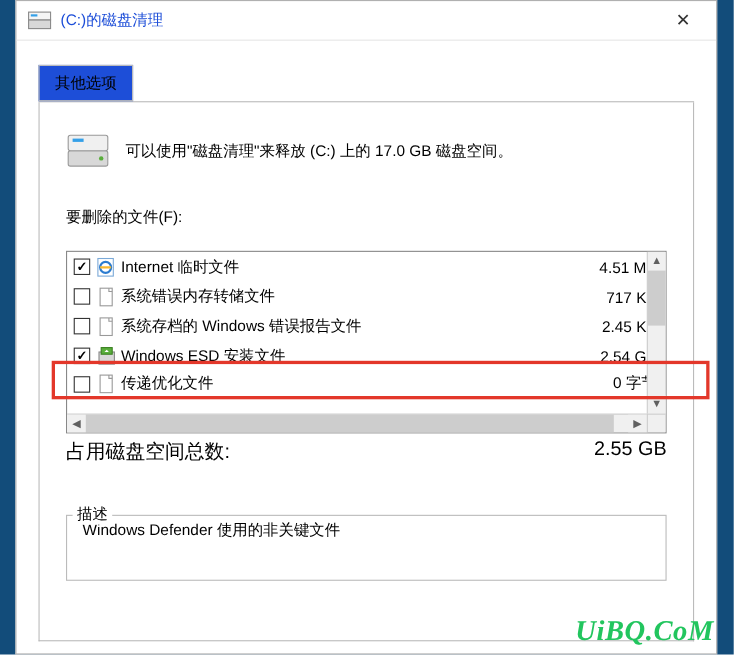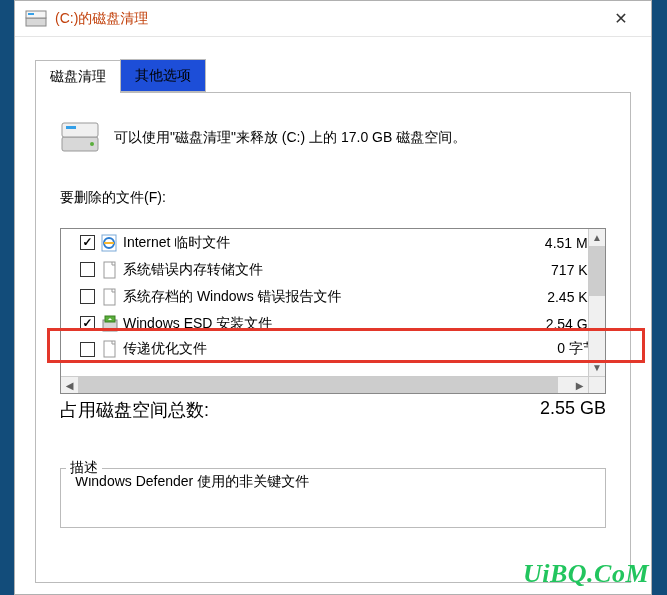--- a/index.html
+++ b/index.html
@@ -24,33 +24,33 @@
   flex-direction: column;
 }
 .titlebar {
   height: 36px;
   display: flex;
   align-items: center;
   padding: 0 10px;
   border-bottom: 1px solid #e5e5e5;
 }
 .title-icon { width: 22px; height: 18px; margin-right: 8px; }
-.title-text { flex: 1; font-size: 14px; color: #c2410c; }
+.title-text { flex: 1; font-size: 14px; color: #1d4ed8; }
 .close-btn { width: 40px; height: 28px; display:flex; align-items:center; justify-content:center; font-size: 16px; color:#333; }
 .body { padding: 22px 20px 0 20px; flex:1; }
 .tabs { display:flex; border-bottom:1px solid #bbb; }
 .tab { padding: 7px 14px 6px; border:1px solid #bbb; border-bottom:none; background:#fff; font-size:14px; position:relative; top:1px; margin-right:-1px;}
 .tab.inactive { background:#1d4ed8; border-bottom:1px solid #bbb; top:0;}
 .tab.active { background:#fff; z-index:2;}
 .tab-panel { border:1px solid #bbb; border-top:none; padding: 26px 24px 20px 24px; min-height: 490px;}
 .intro-row { display:flex; align-items:center; margin-bottom: 34px; }
 .drive-icon { width: 40px; height: 36px; margin-right: 14px; }
 .intro-text { font-size: 14px; color:#000; line-height: 1.5; }
 .section-label { font-size: 14px; margin-bottom: 21px; }
-.file-list-wrap { border:1px solid #888; height: 166px; display:flex; flex-direction:column; position:relative;padding-left:13px;}
+.file-list-wrap { border:1px solid #888; height: 166px; display:flex; flex-direction:column; position:relative;}
 .file-list { flex:1; overflow:hidden; }
 .file-row { display:flex; align-items:center; height:27px; padding: 0 6px; font-size: 14px;}
 .file-row.last { height:24px; }
 .chk { width:15px; height:15px; border:1px solid #333; margin-right:6px; display:inline-flex; align-items:center; justify-content:center; background:#fff;}
 .chk.checked::after { content:"✓"; font-size:12px; line-height:13px; color:#000; font-weight:bold;}
 .file-icon { width:18px; height:18px; margin-right:4px;}
 .file-name { flex:1; }
 .file-size { text-align:right; min-width:80px; padding-right:2px;}
 .vscroll { position:absolute; right:0; top:0; bottom:17px; width:17px; background:#f0f0f0; border-left:1px solid #ccc; display:flex; flex-direction:column;}
 .vsbtn { height:17px; display:flex; align-items:center; justify-content:center; color:#606060; font-size:10px; background:#f0f0f0;}
@@ -81,21 +81,20 @@
           <rect x="1" y="1" width="20" height="7" fill="#f5f5f5" stroke="#888"></rect>
           <rect x="3" y="3" width="6" height="2" fill="#35a0e8"></rect>
         </svg>
     </span>
     <span class="title-text">(C:)的磁盘清理</span>
     <span class="close-btn">✕</span>
   </div>
 
   <div class="body">
     <div class="tabs">
-      <div class="tab active">磁盘清理</div>
       <div class="tab inactive">其他选项</div>
     </div>
 
     <div class="tab-panel">
       <div class="intro-row">
         <span class="drive-icon">
           <svg viewBox="0 0 40 36">
               <rect x="2" y="18" width="36" height="14" rx="2" fill="#d8d8d8" stroke="#999"></rect>
               <rect x="2" y="4" width="36" height="14" rx="2" fill="#f0f0f0" stroke="#999"></rect>
               <rect x="6" y="7" width="10" height="3" fill="#35a0e8"></rect>

